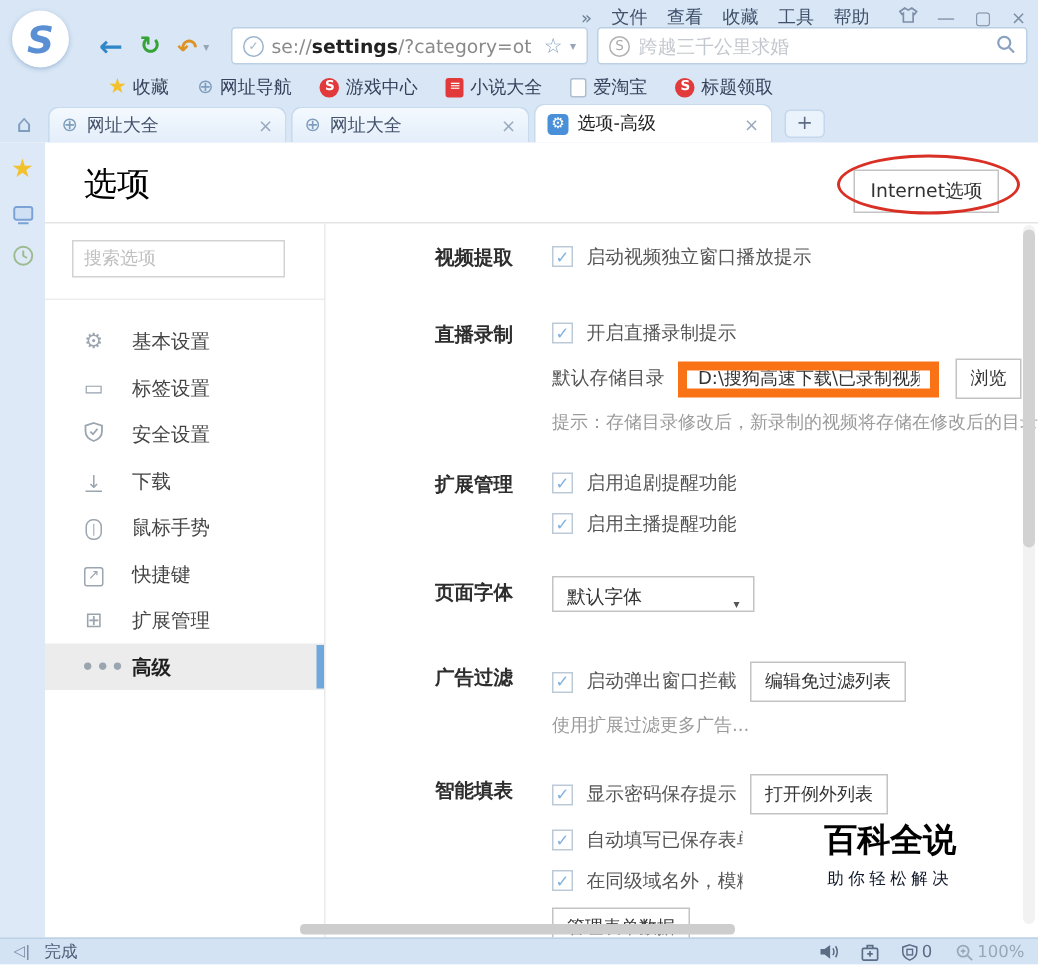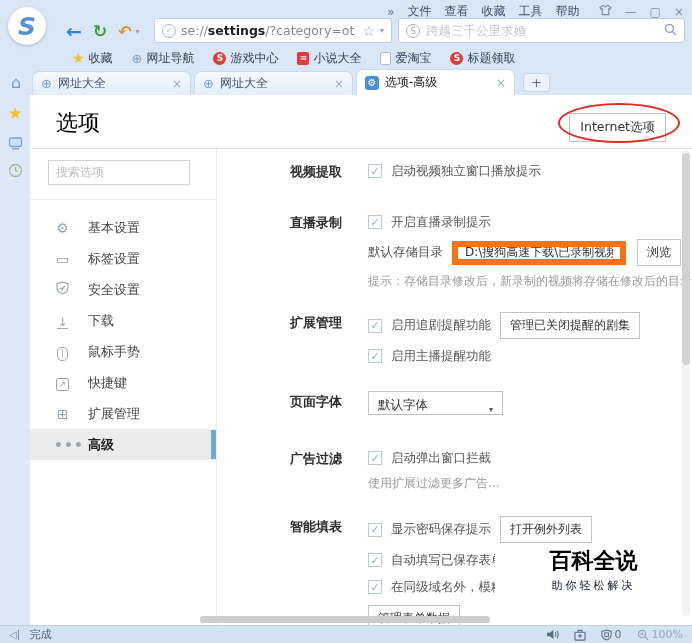--- a/index.html
+++ b/index.html
@@ -327,21 +327,20 @@
       </div>
 
       <div class="sec" style="margin-top:22px;">
         <div class="sec-label">扩展管理</div>
         <div class="sec-rows">
           <div class="cbrow">
             <span class="cb">
                 <span class="mark">✓</span>
               </span>
             <span>启用追剧提醒功能</span>
-            <button class="btn">管理已关闭提醒的剧集</button>
           </div>
           <div class="cbrow">
             <span class="cb">
                 <span class="mark">✓</span>
               </span>
             <span>启用主播提醒功能</span>
           </div>
         </div>
       </div>
 
@@ -356,20 +355,21 @@
       </div>
 
       <div class="sec" style="margin-top:33px;">
         <div class="sec-label">广告过滤</div>
         <div class="sec-rows">
           <div class="cbrow">
             <span class="cb">
                 <span class="mark">✓</span>
               </span>
             <span>启动弹出窗口拦截</span>
+            <button class="btn">编辑免过滤列表</button>
           </div>
           <div class="hint">使用扩展过滤更多广告...</div>
         </div>
       </div>
 
       <div class="sec" style="margin-top:24px;">
         <div class="sec-label">智能填表</div>
         <div class="sec-rows">
           <div class="cbrow">
             <span class="cb">

